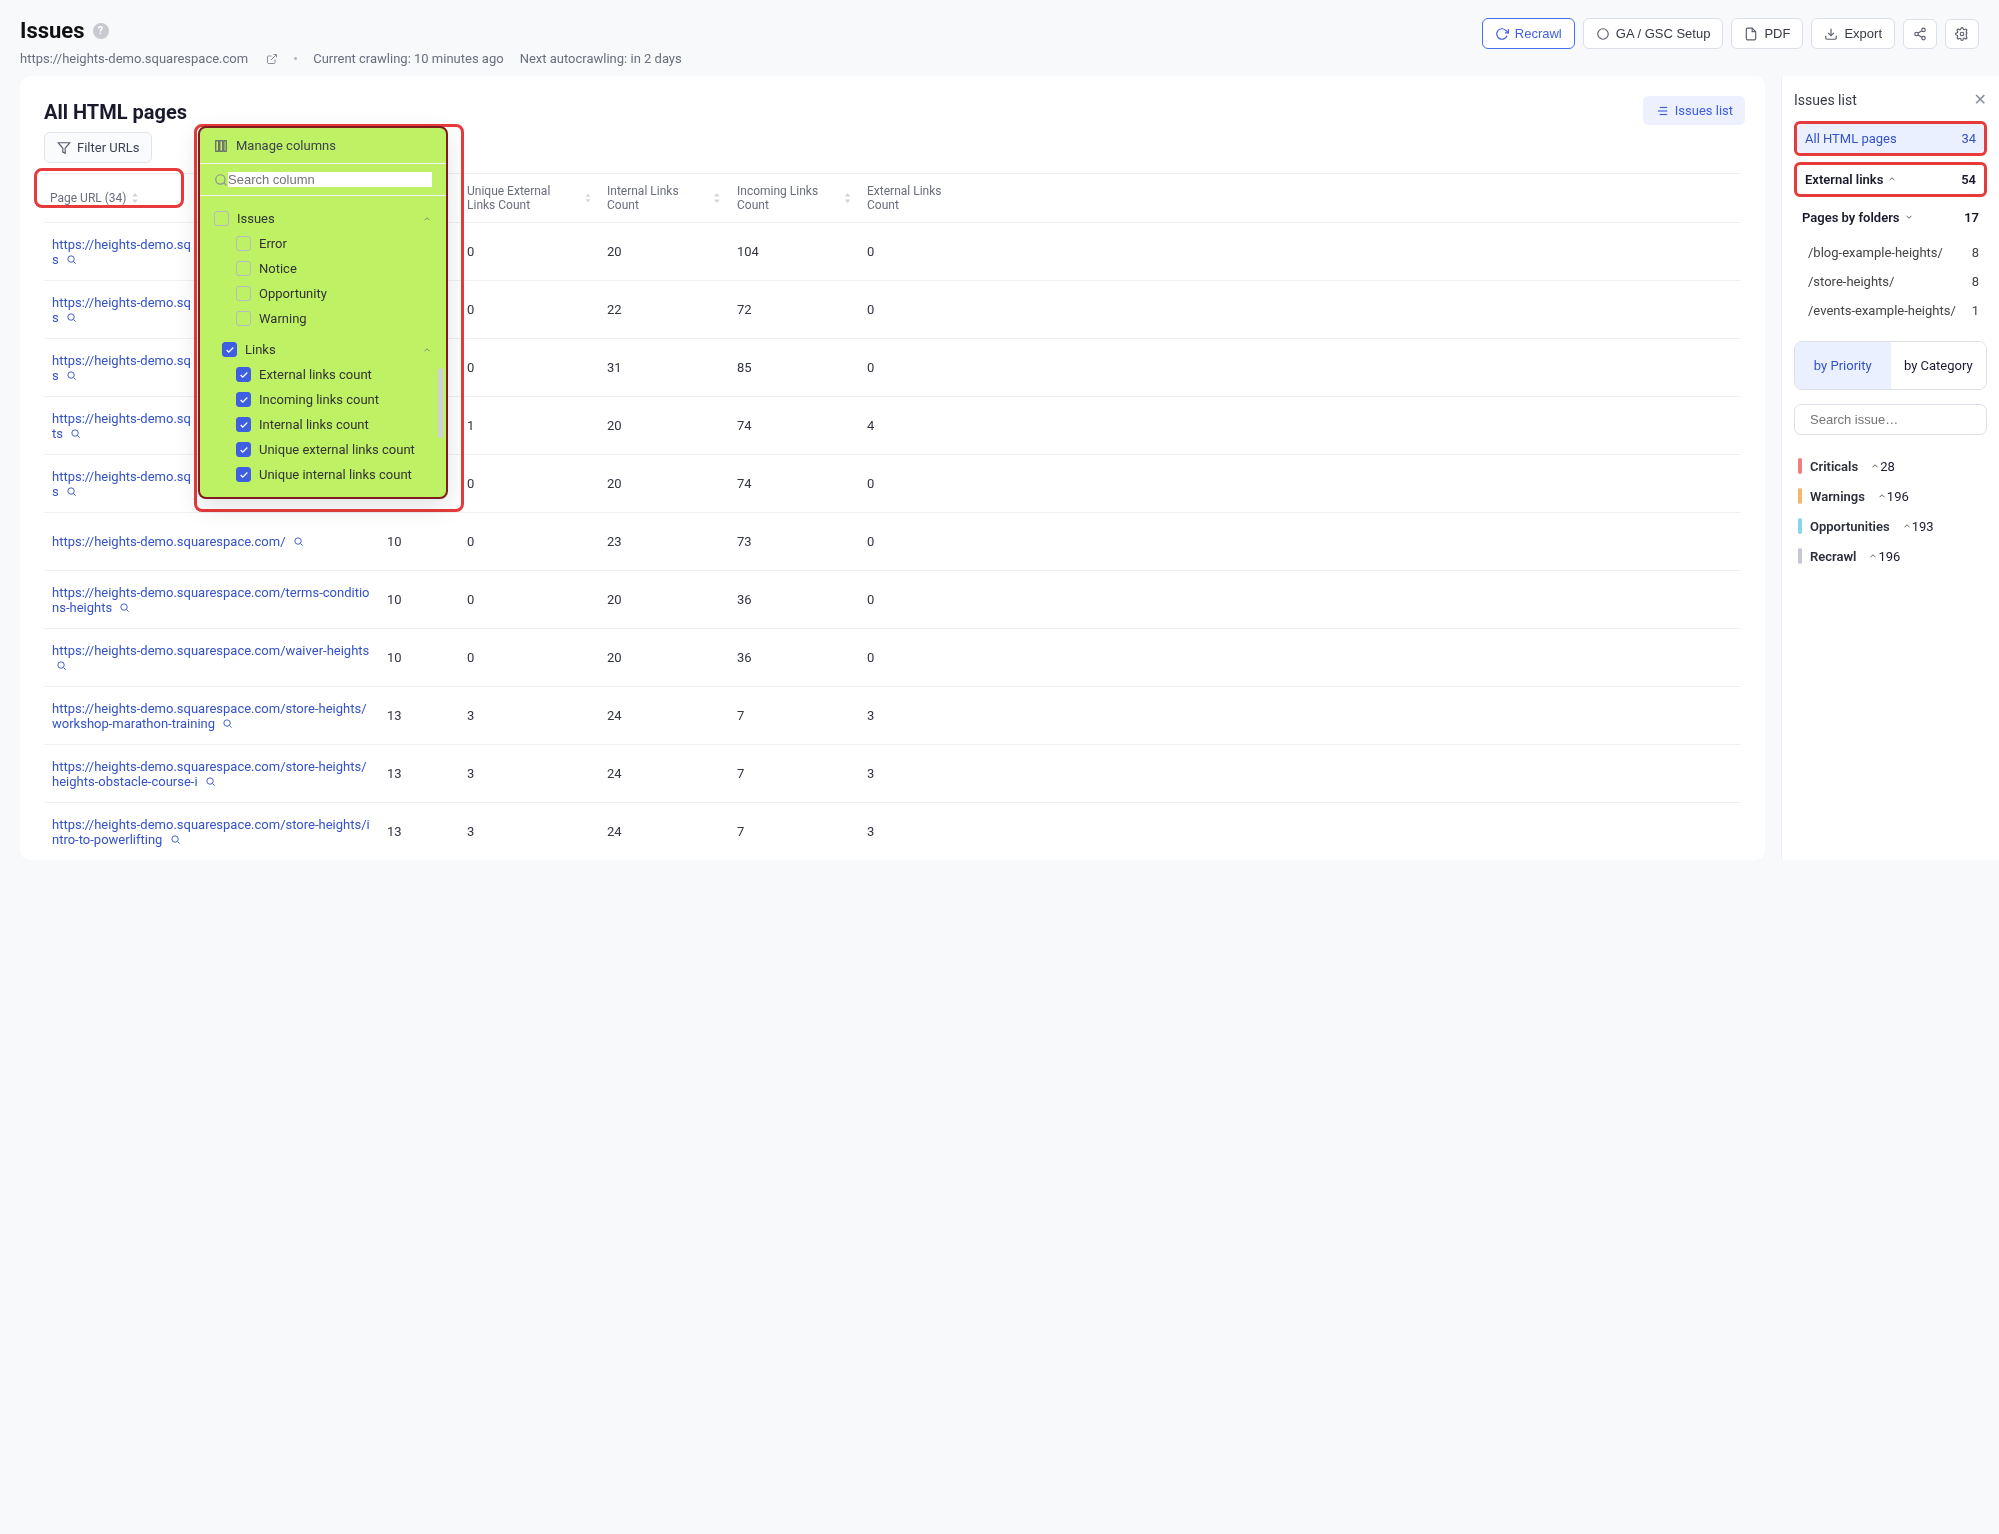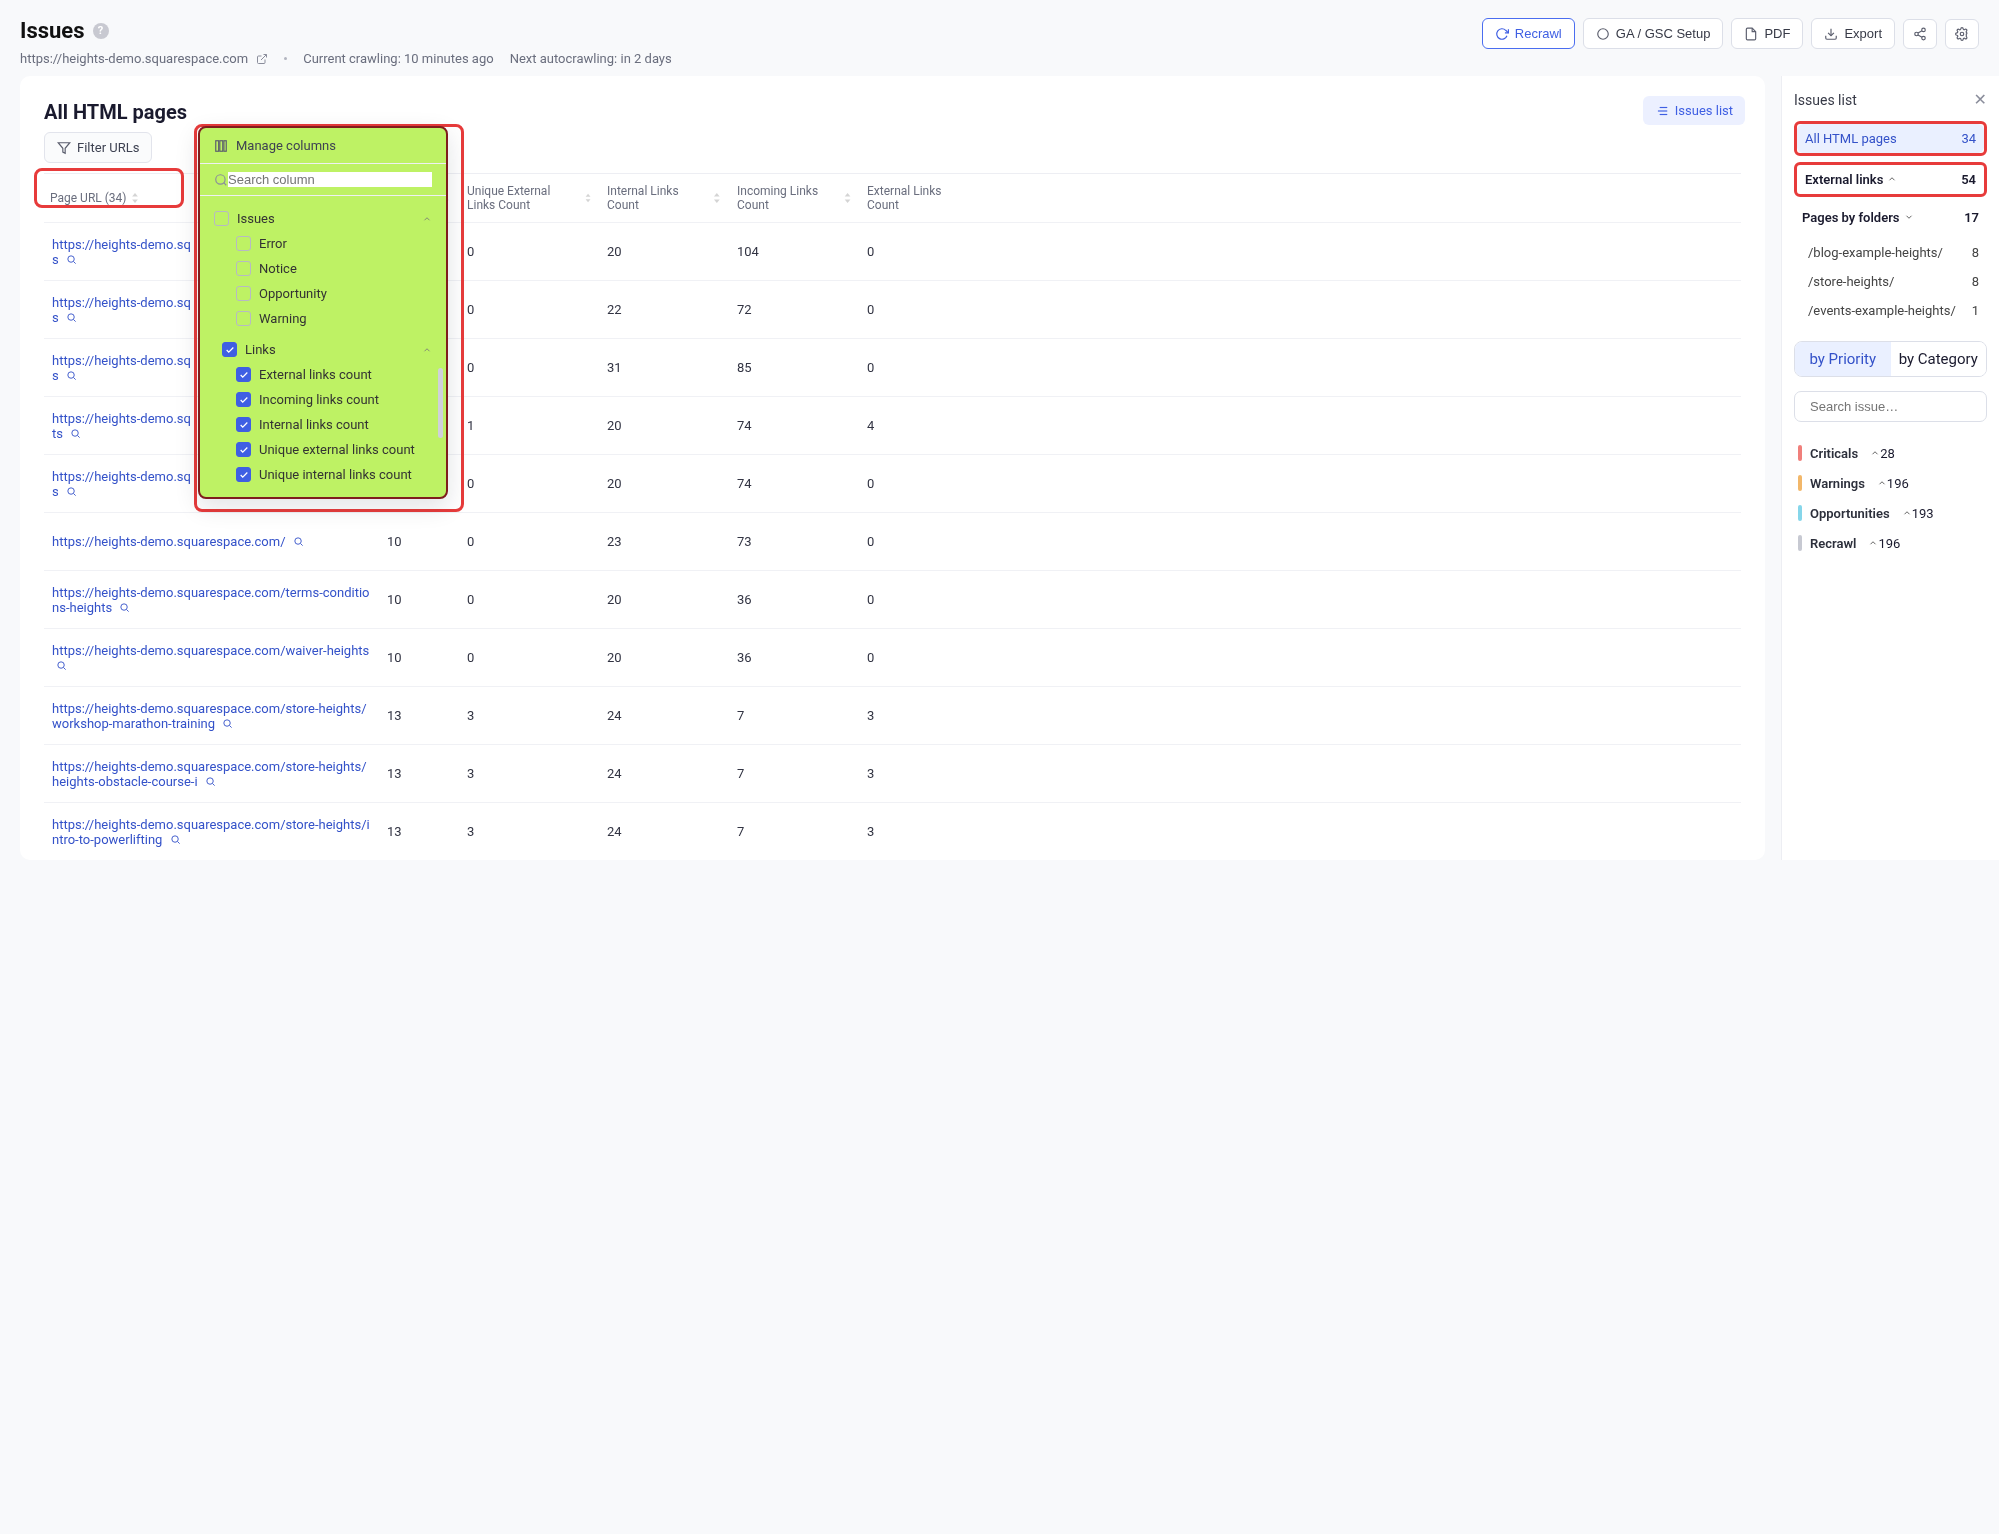--- a/index.html
+++ b/index.html
@@ -6,21 +6,21 @@
 body { font-family: -apple-system, BlinkMacSystemFont, "Segoe UI", Roboto, sans-serif; background: #f8f9fb; color: #1a1a2e; font-size: 13px; }
 .app { display: flex; flex-direction: column; min-height: 100vh; }
 
 
 .header { display: flex; align-items: flex-start; justify-content: space-between; padding: 18px 20px 10px; }
 .header-left { display: flex; flex-direction: column; gap: 8px; }
 .header-title-row { display: flex; align-items: center; gap: 8px; }
 .header-title { font-size: 22px; font-weight: 700; color: #111; }
 .help-icon { width: 16px; height: 16px; border-radius: 50%; background: #c8c9d1; color: #fff; display: inline-flex; align-items: center; justify-content: center; font-size: 11px; font-weight: 700; }
 .header-meta { display: flex; align-items: center; gap: 16px; color: #6a6e7e; font-size: 13px; }
-.site-url { color: #6a6e7e; display: flex; align-items: center; gap: 8px; }
+.site-url { color: #6a6e7e; display: flex; align-items: center; gap: 18px; }
 .ext-link-icon { width: 12px; height: 12px; }
 .dot { width: 3px; height: 3px; background: #b2b5c0; border-radius: 50%; }
 .header-actions { display: flex; gap: 8px; align-items: center; }
 .btn { display: inline-flex; align-items: center; gap: 6px; padding: 7px 12px; border: 1px solid #dcdfe8; border-radius: 6px; background: #fff; color: #373a47; font-size: 13px; cursor: pointer; }
 .btn.primary { border-color: #4a6df0; color: #3f5fe3; }
 .btn.icon-only { padding: 7px 9px; }
 .icon { width: 14px; height: 14px; display: inline-block; }
 
 
 .main { display: flex; gap: 16px; padding: 0 0 0 20px; align-items: flex-start; }
@@ -69,21 +69,21 @@
 .sidebar-title-row { display: flex; justify-content: space-between; align-items: center; margin-bottom: 6px; }
 .sidebar-title { font-size: 14px; color: #373a47; }
 .close-x { color: #8a8d9b; cursor: pointer; font-size: 16px; }
 .side-row { display: flex; justify-content: space-between; align-items: center; padding: 7px 8px; border-radius: 6px; font-size: 13px; cursor: pointer; }
 .side-row.active { background: #eaf0ff; color: #3452c9; }
 .side-row.bold { font-weight: 600; }
 .side-row .count { color: inherit; }
 .side-folder { padding-left: 14px; color: #444; }
 .chev { width: 10px; height: 10px; margin-left: 4px; }
 .seg { display: flex; border: 1px solid #dcdfe8; border-radius: 8px; overflow: hidden; margin: 10px 0 8px; }
-.seg-btn { flex: 1; padding: 8px 6px; text-align: center; font-size: 15px; cursor: pointer; background:#fff; }
+.seg-btn { flex: 1; padding: 16px 6px; text-align: center; font-size: 13px; cursor: pointer; background:#fff; }
 .seg-btn.active { background: #eaf0ff; color: #3452c9; }
 .side-search { display: flex; align-items: center; gap: 6px; border: 1px solid #dcdfe8; border-radius: 7px; padding: 7px 9px; margin-bottom: 10px; }
 .side-search input { border: none; outline: none; flex: 1; font-size: 13px; }
 .sev-row { display: flex; align-items: center; justify-content: flex-start; padding: 7px 4px; font-size: 13px; }
 .sev-left { display: flex; align-items: center; gap: 8px; font-weight: 600; color: #2c2f3b; }
 .sev-bar { width: 4px; height: 16px; border-radius: 2px; }
 .sev-count { font-weight: 400; }
 .side-red-1, .side-red-2 { border: 3px solid #e73b3b; border-radius: 6px; }
 
 .toolbar-container { position: relative; }

